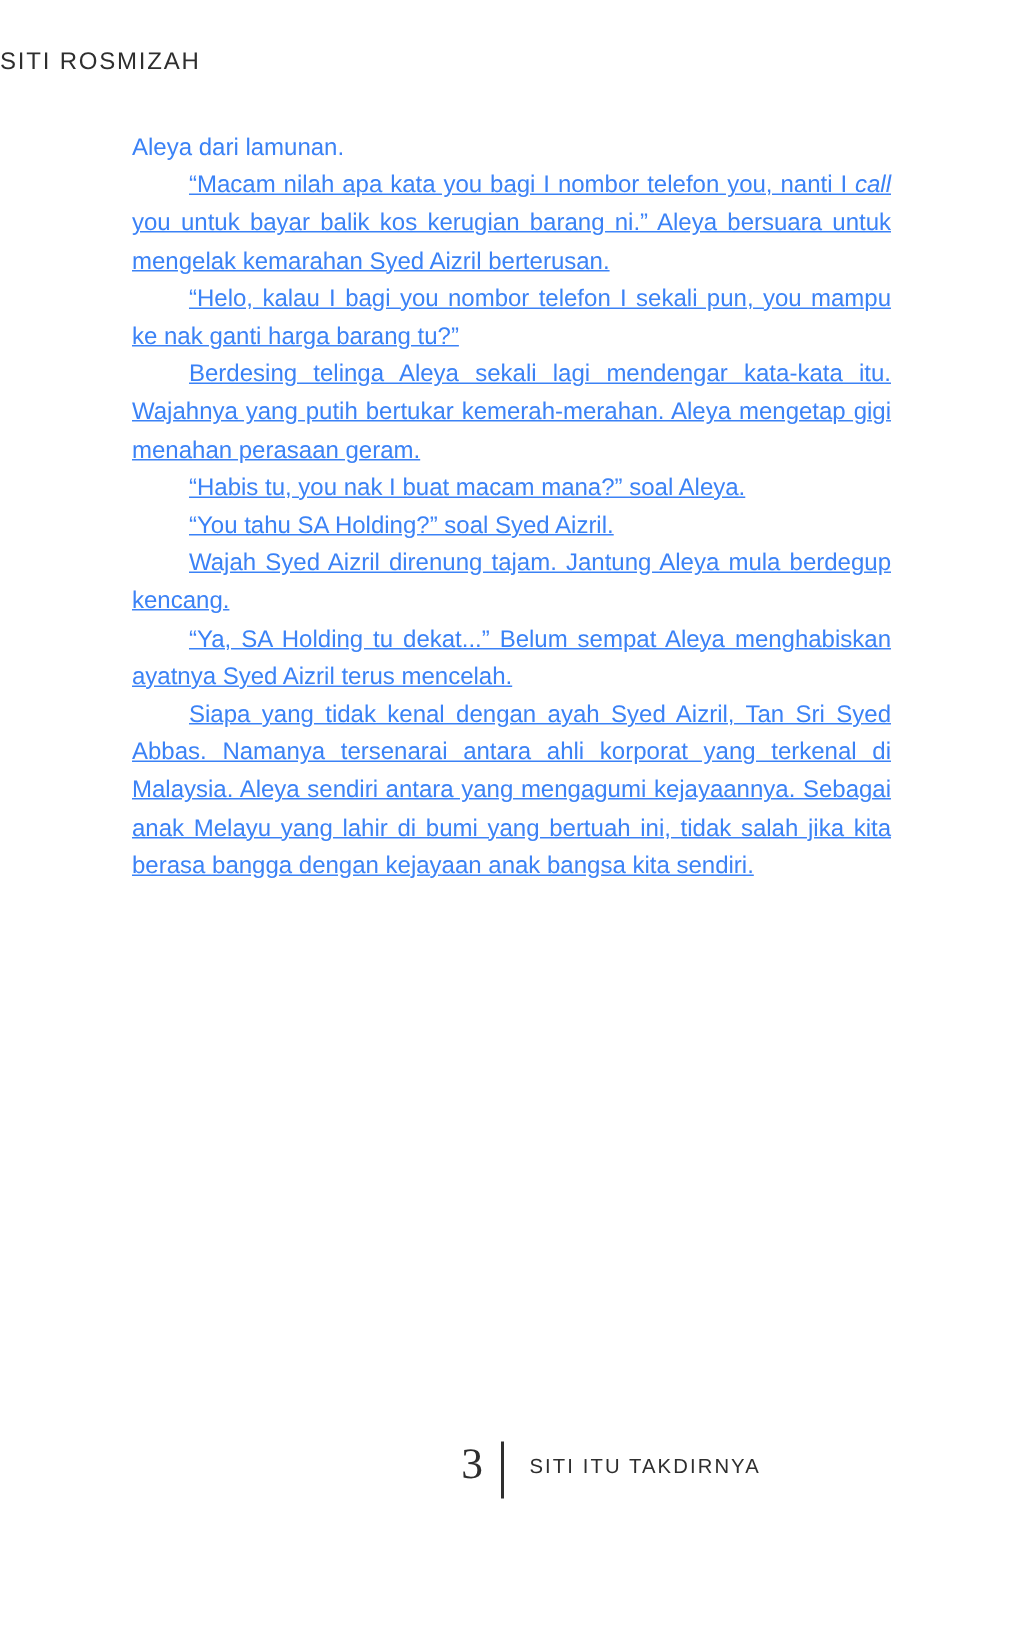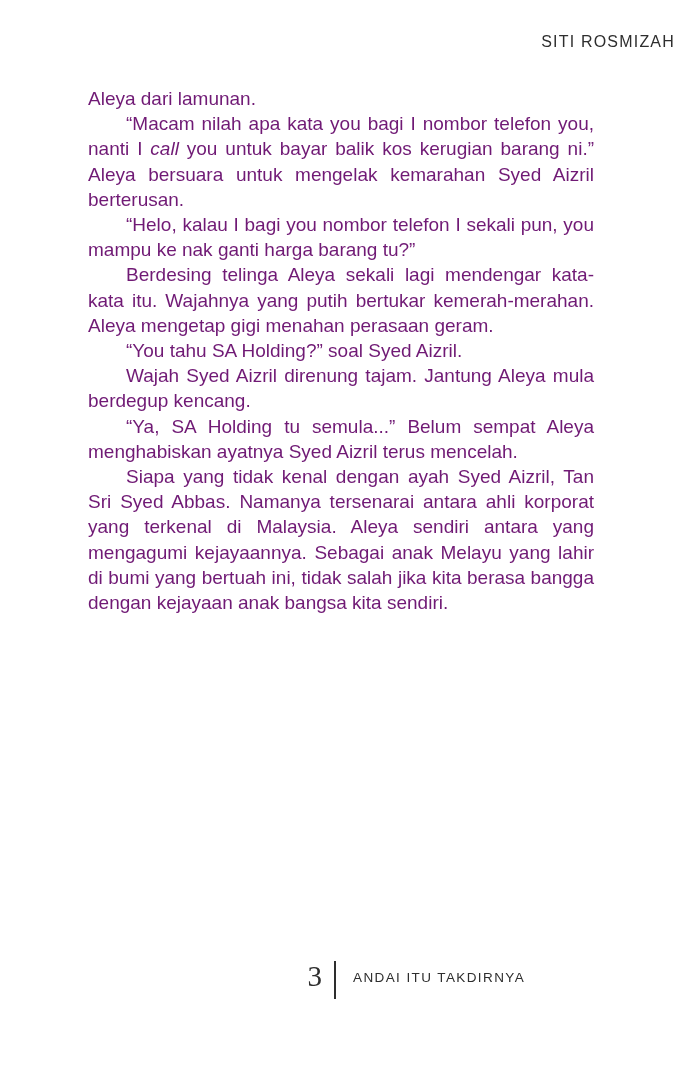--- a/index.html
+++ b/index.html
@@ -14,41 +14,42 @@
     background: #ffffff;
     overflow: hidden;
     font-family: "Liberation Sans", sans-serif;
     color: #2d2d2d;
   }
   .running-header {
     position: absolute;
     top: 33px;
     left: 0;
     width: 100%;
-    text-align: right;
+    text-align: left;
     font-size: 16px;
     letter-spacing: 1.2px;
     color: #2e2e2e;
   }
   .body-text {
     position: absolute;
     left: 88px;
     top: 86px;
     width: 506px;
-    font-size: 19px;
+    font-size: 16px;
     line-height: 25.2px;
     text-align: justify;
-    color: #701a75;
+    color: #3b82f6;
   }
   .body-text p {
     margin: 0;
     padding: 0;
   }
   .body-text p.indent {
     text-indent: 38px;
+    text-decoration: underline;
   }
   .italic {
     font-style: italic;
   }
   .footer {
     position: absolute;
     top: 960px;
     left: 0;
     width: 100%;
     height: 50px;
@@ -85,24 +86,25 @@
 <body>
 
 <div class="page">
   <div class="running-header">SITI ROSMIZAH</div>
 
   <div class="body-text">
       <p class=""><span>Aleya dari lamunan.</span></p>
       <p class="indent"><span>“Macam nilah apa kata you bagi I nombor telefon you, nanti I </span><span class="italic">call</span><span> you untuk bayar balik kos kerugian barang ni.” Aleya bersuara untuk mengelak kemarahan Syed Aizril berterusan.</span></p>
       <p class="indent"><span>“Helo, kalau I bagi you nombor telefon I sekali pun, you mampu ke nak ganti harga barang tu?”</span></p>
       <p class="indent"><span>Berdesing telinga Aleya sekali lagi mendengar kata-kata itu. Wajahnya yang putih bertukar kemerah-merahan. Aleya mengetap gigi menahan perasaan geram.</span></p>
+      <p class="indent"><span>“Habis tu, you nak I buat macam mana?” soal Aleya.</span></p>
       <p class="indent"><span>“You tahu SA Holding?” soal Syed Aizril.</span></p>
       <p class="indent"><span>Wajah Syed Aizril direnung tajam. Jantung Aleya mula berdegup kencang.</span></p>
-      <p class="indent"><span>“Ya, SA Holding tu semula...” Belum sempat Aleya menghabiskan ayatnya Syed Aizril terus mencelah.</span></p>
+      <p class="indent"><span>“Ya, SA Holding tu dekat...” Belum sempat Aleya menghabiskan ayatnya Syed Aizril terus mencelah.</span></p>
       <p class="indent"><span>Siapa yang tidak kenal dengan ayah Syed Aizril, Tan Sri Syed Abbas. Namanya tersenarai antara ahli korporat yang terkenal di Malaysia. Aleya sendiri antara yang mengagumi kejayaannya. Sebagai anak Melayu yang lahir di bumi yang bertuah ini, tidak salah jika kita berasa bangga dengan kejayaan anak bangsa kita sendiri.</span></p>
     </div>
 
   <div class="footer">
     <span class="page-number">3</span>
     <span class="footer-divider"></span>
-    <span class="book-title">ANDAI ITU TAKDIRNYA</span>
+    <span class="book-title">SITI ITU TAKDIRNYA</span>
   </div>
 </div>
 
 </body></html>

